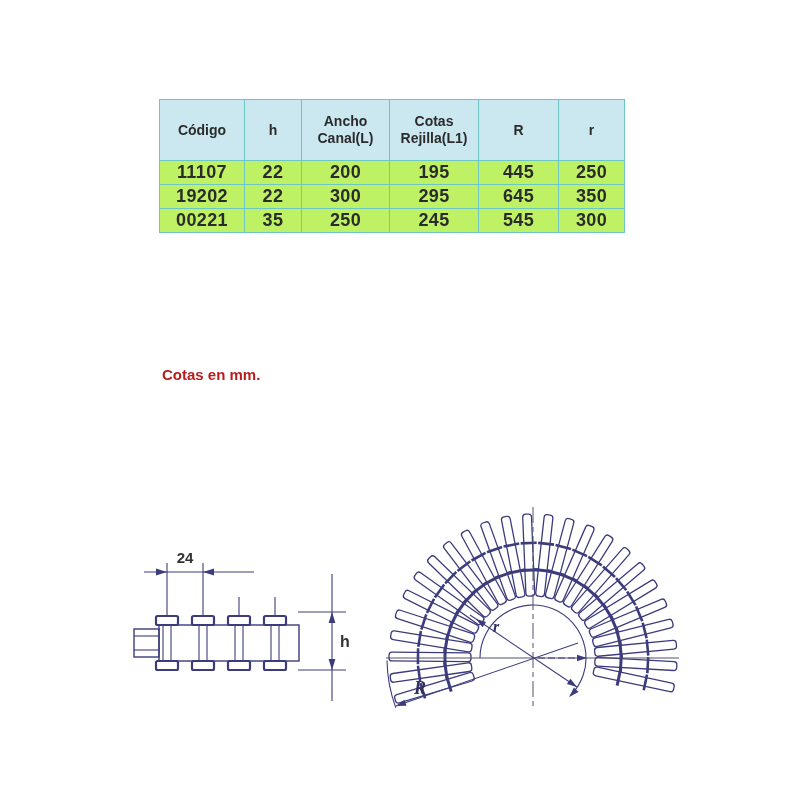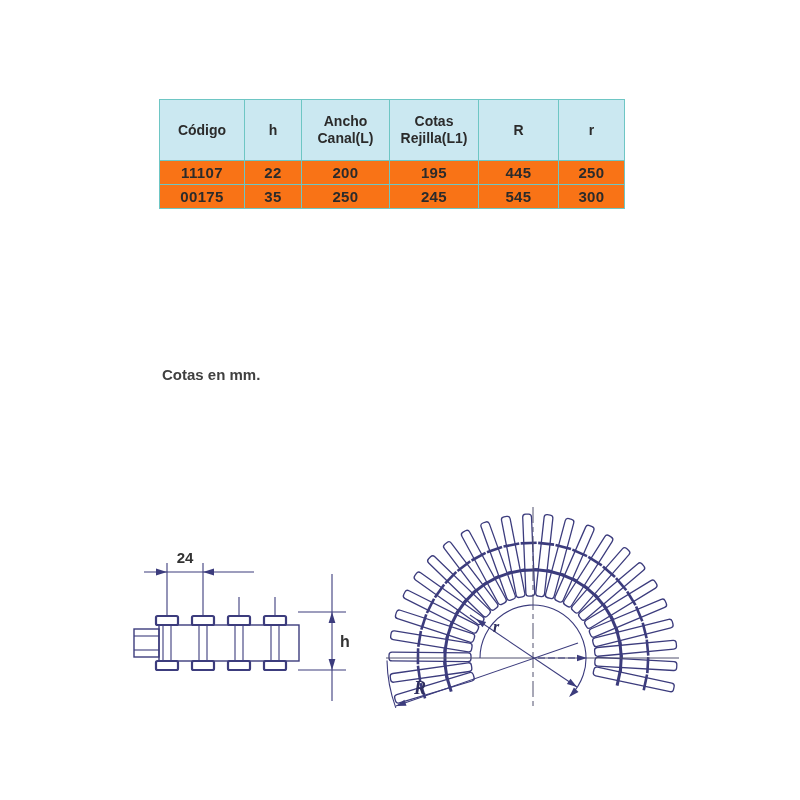--- a/index.html
+++ b/index.html
@@ -13,25 +13,25 @@
     border-collapse:collapse;table-layout:fixed;
   }
   .spec-table th,.spec-table td{
     border:1px solid #6ec6c4;text-align:center;vertical-align:middle;
     color:#2b2b2b;font-weight:bold;
   }
   .spec-table th{
     background:#cbe8f1;font-size:14px;line-height:1.2;height:60px;padding:0 3px;
   }
   .spec-table td{
-    background:#f97316;font-size:15px;height:23px;padding:0;letter-spacing:.4px;
+    background:#bef264;font-size:18px;height:23px;padding:0;letter-spacing:.4px;
   }
   .caption{
     position:absolute;left:162px;top:366px;font-size:15px;font-weight:bold;
-    color:#404040;
+    color:#b91c1c;
   }
   
   .diagram{position:absolute;}
   #profile-diagram{left:125px;top:520px;}
   #fan-diagram{left:383px;top:503px;}
   .dwg{stroke:#3c3c7d;fill:none;stroke-width:1.4;}
   .thin{stroke:#3c3c7d;fill:none;stroke-width:1.1;}
   .heavy{stroke:#3c3c7d;fill:#ffffff;stroke-width:2.2;}
   .arrow{fill:#3c3c7d;stroke:none;}
   .dimtext{font-family:"Liberation Sans",sans-serif;font-weight:bold;fill:#333333;}
@@ -62,21 +62,29 @@
   <tbody>
       <tr>
         <td>11107</td>
         <td>22</td>
         <td>200</td>
         <td>195</td>
         <td>445</td>
         <td>250</td>
       </tr>
       <tr>
-        <td>00175</td>
+        <td>19202</td>
+        <td>22</td>
+        <td>300</td>
+        <td>295</td>
+        <td>645</td>
+        <td>350</td>
+      </tr>
+      <tr>
+        <td>00221</td>
         <td>35</td>
         <td>250</td>
         <td>245</td>
         <td>545</td>
         <td>300</td>
       </tr>
     </tbody>
 </table>
 
 <div class="caption">Cotas en mm.</div>

